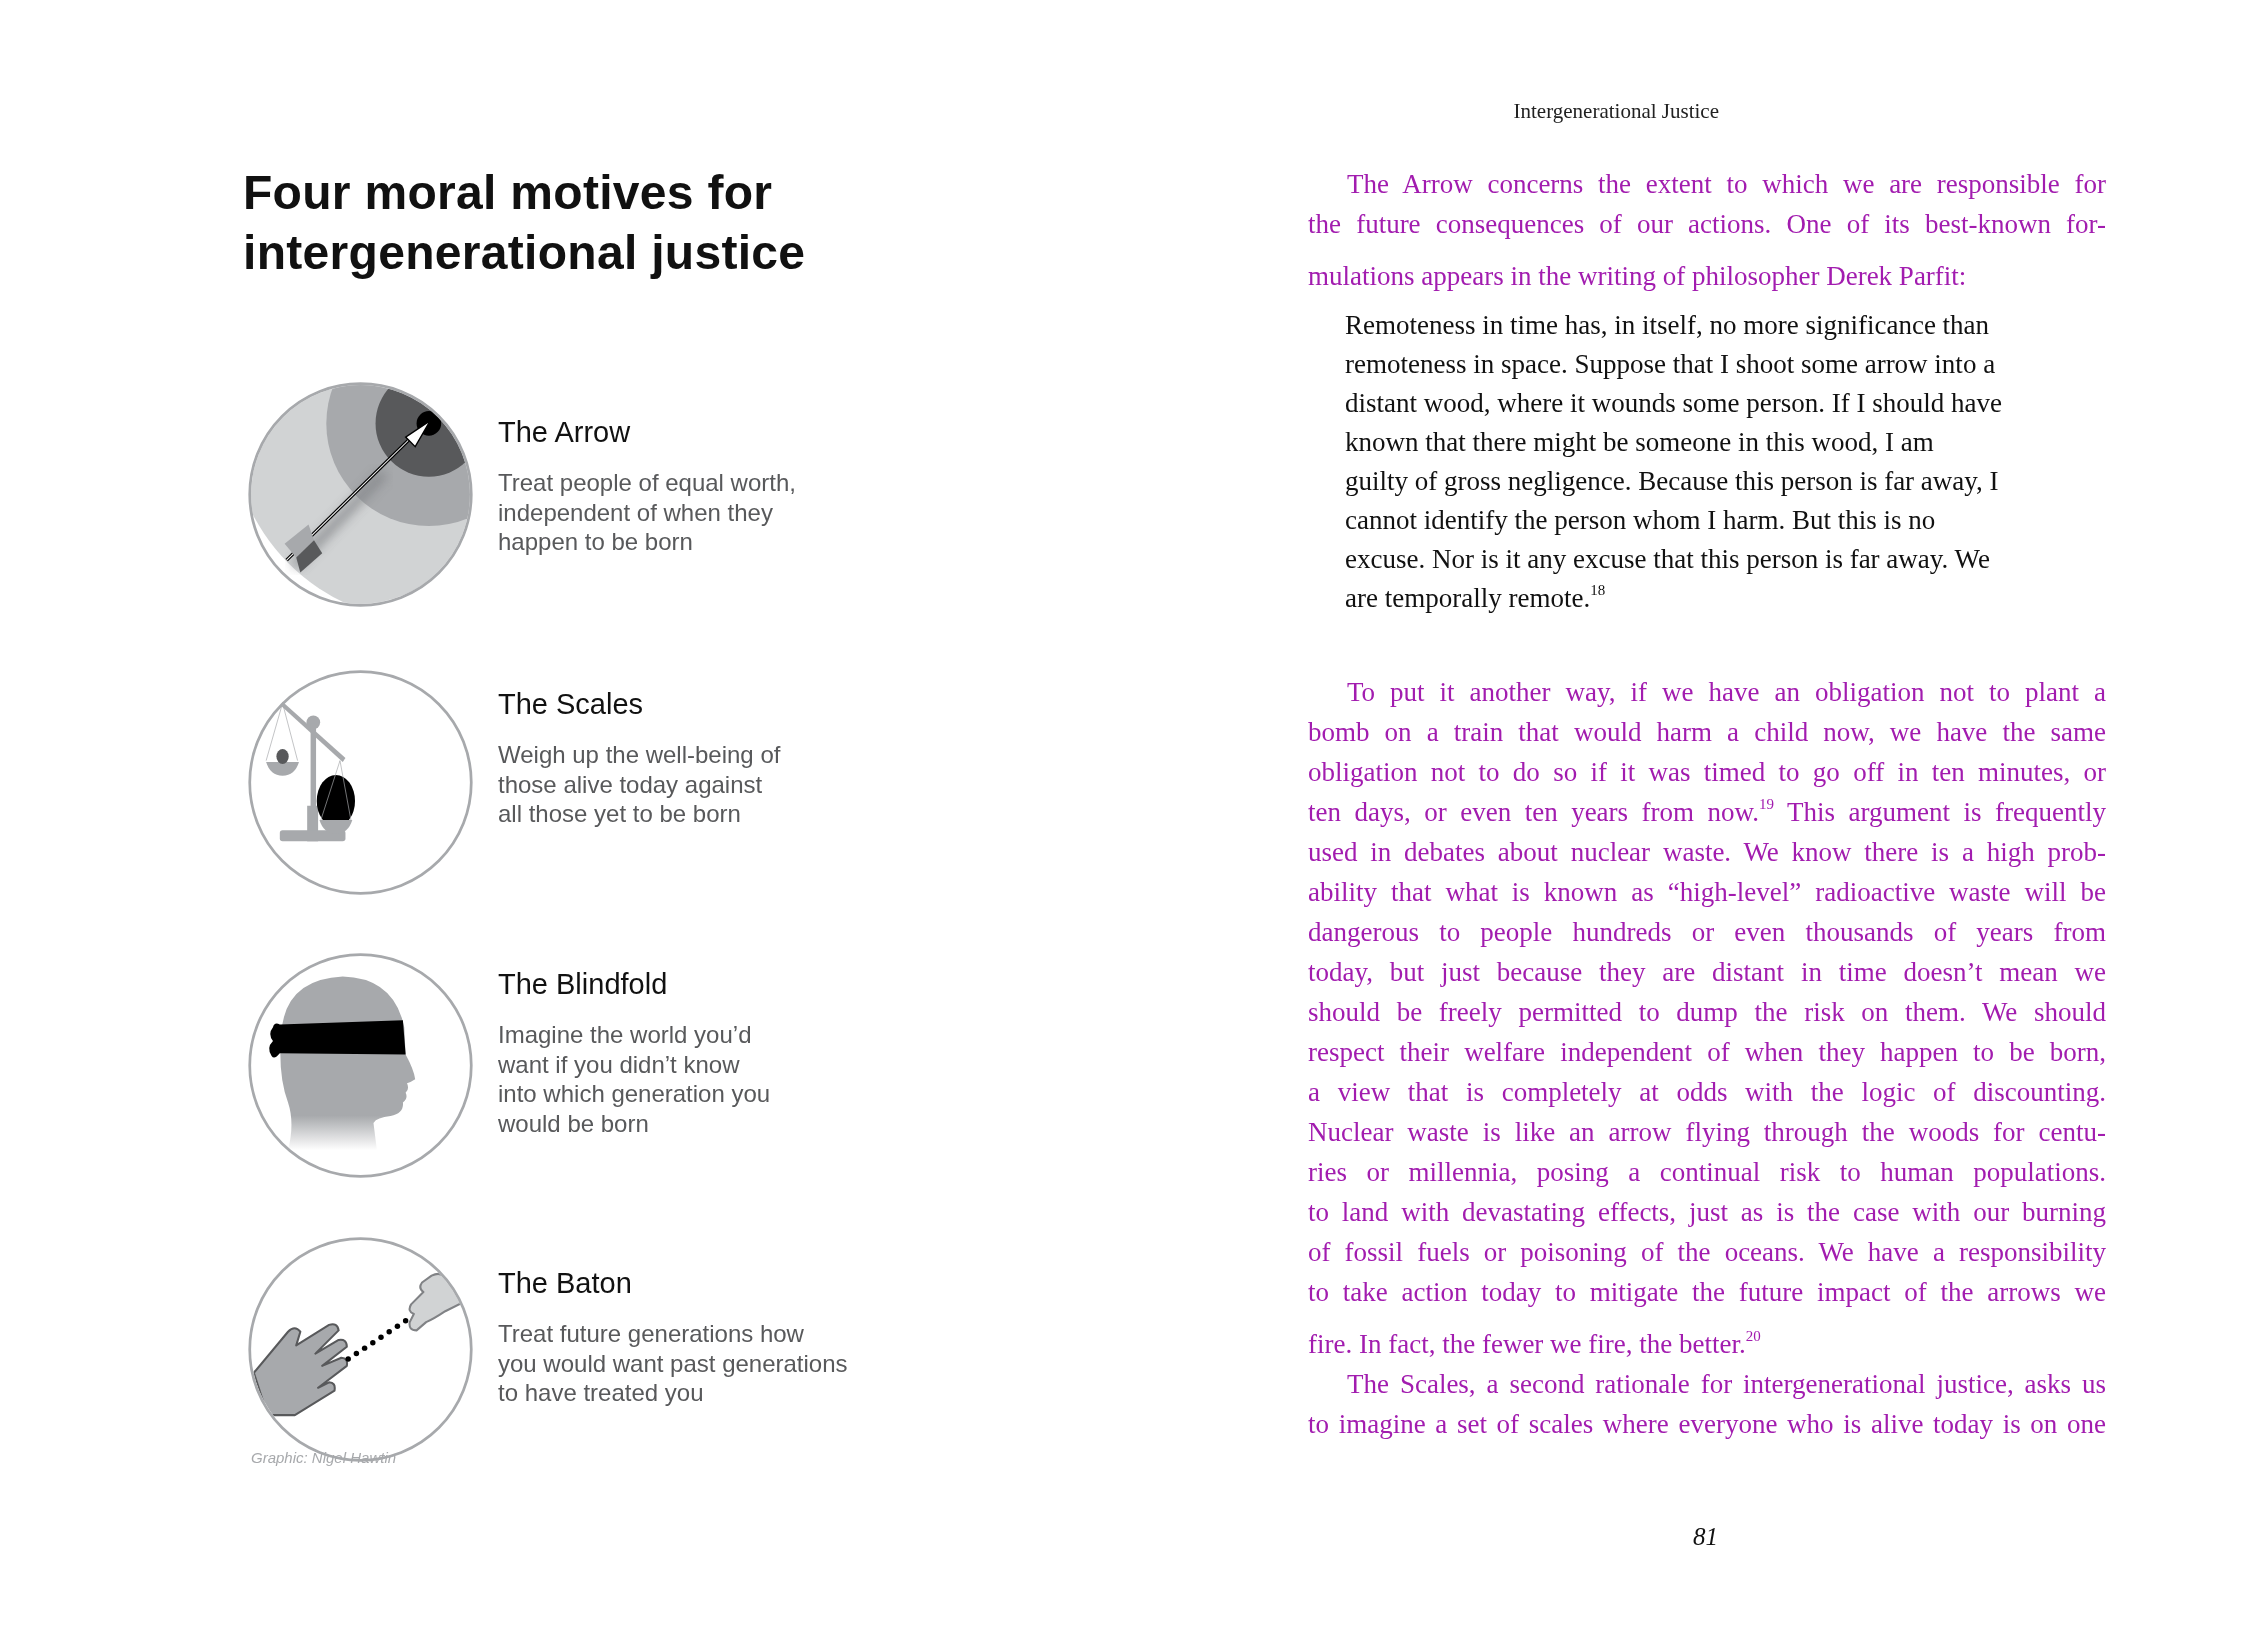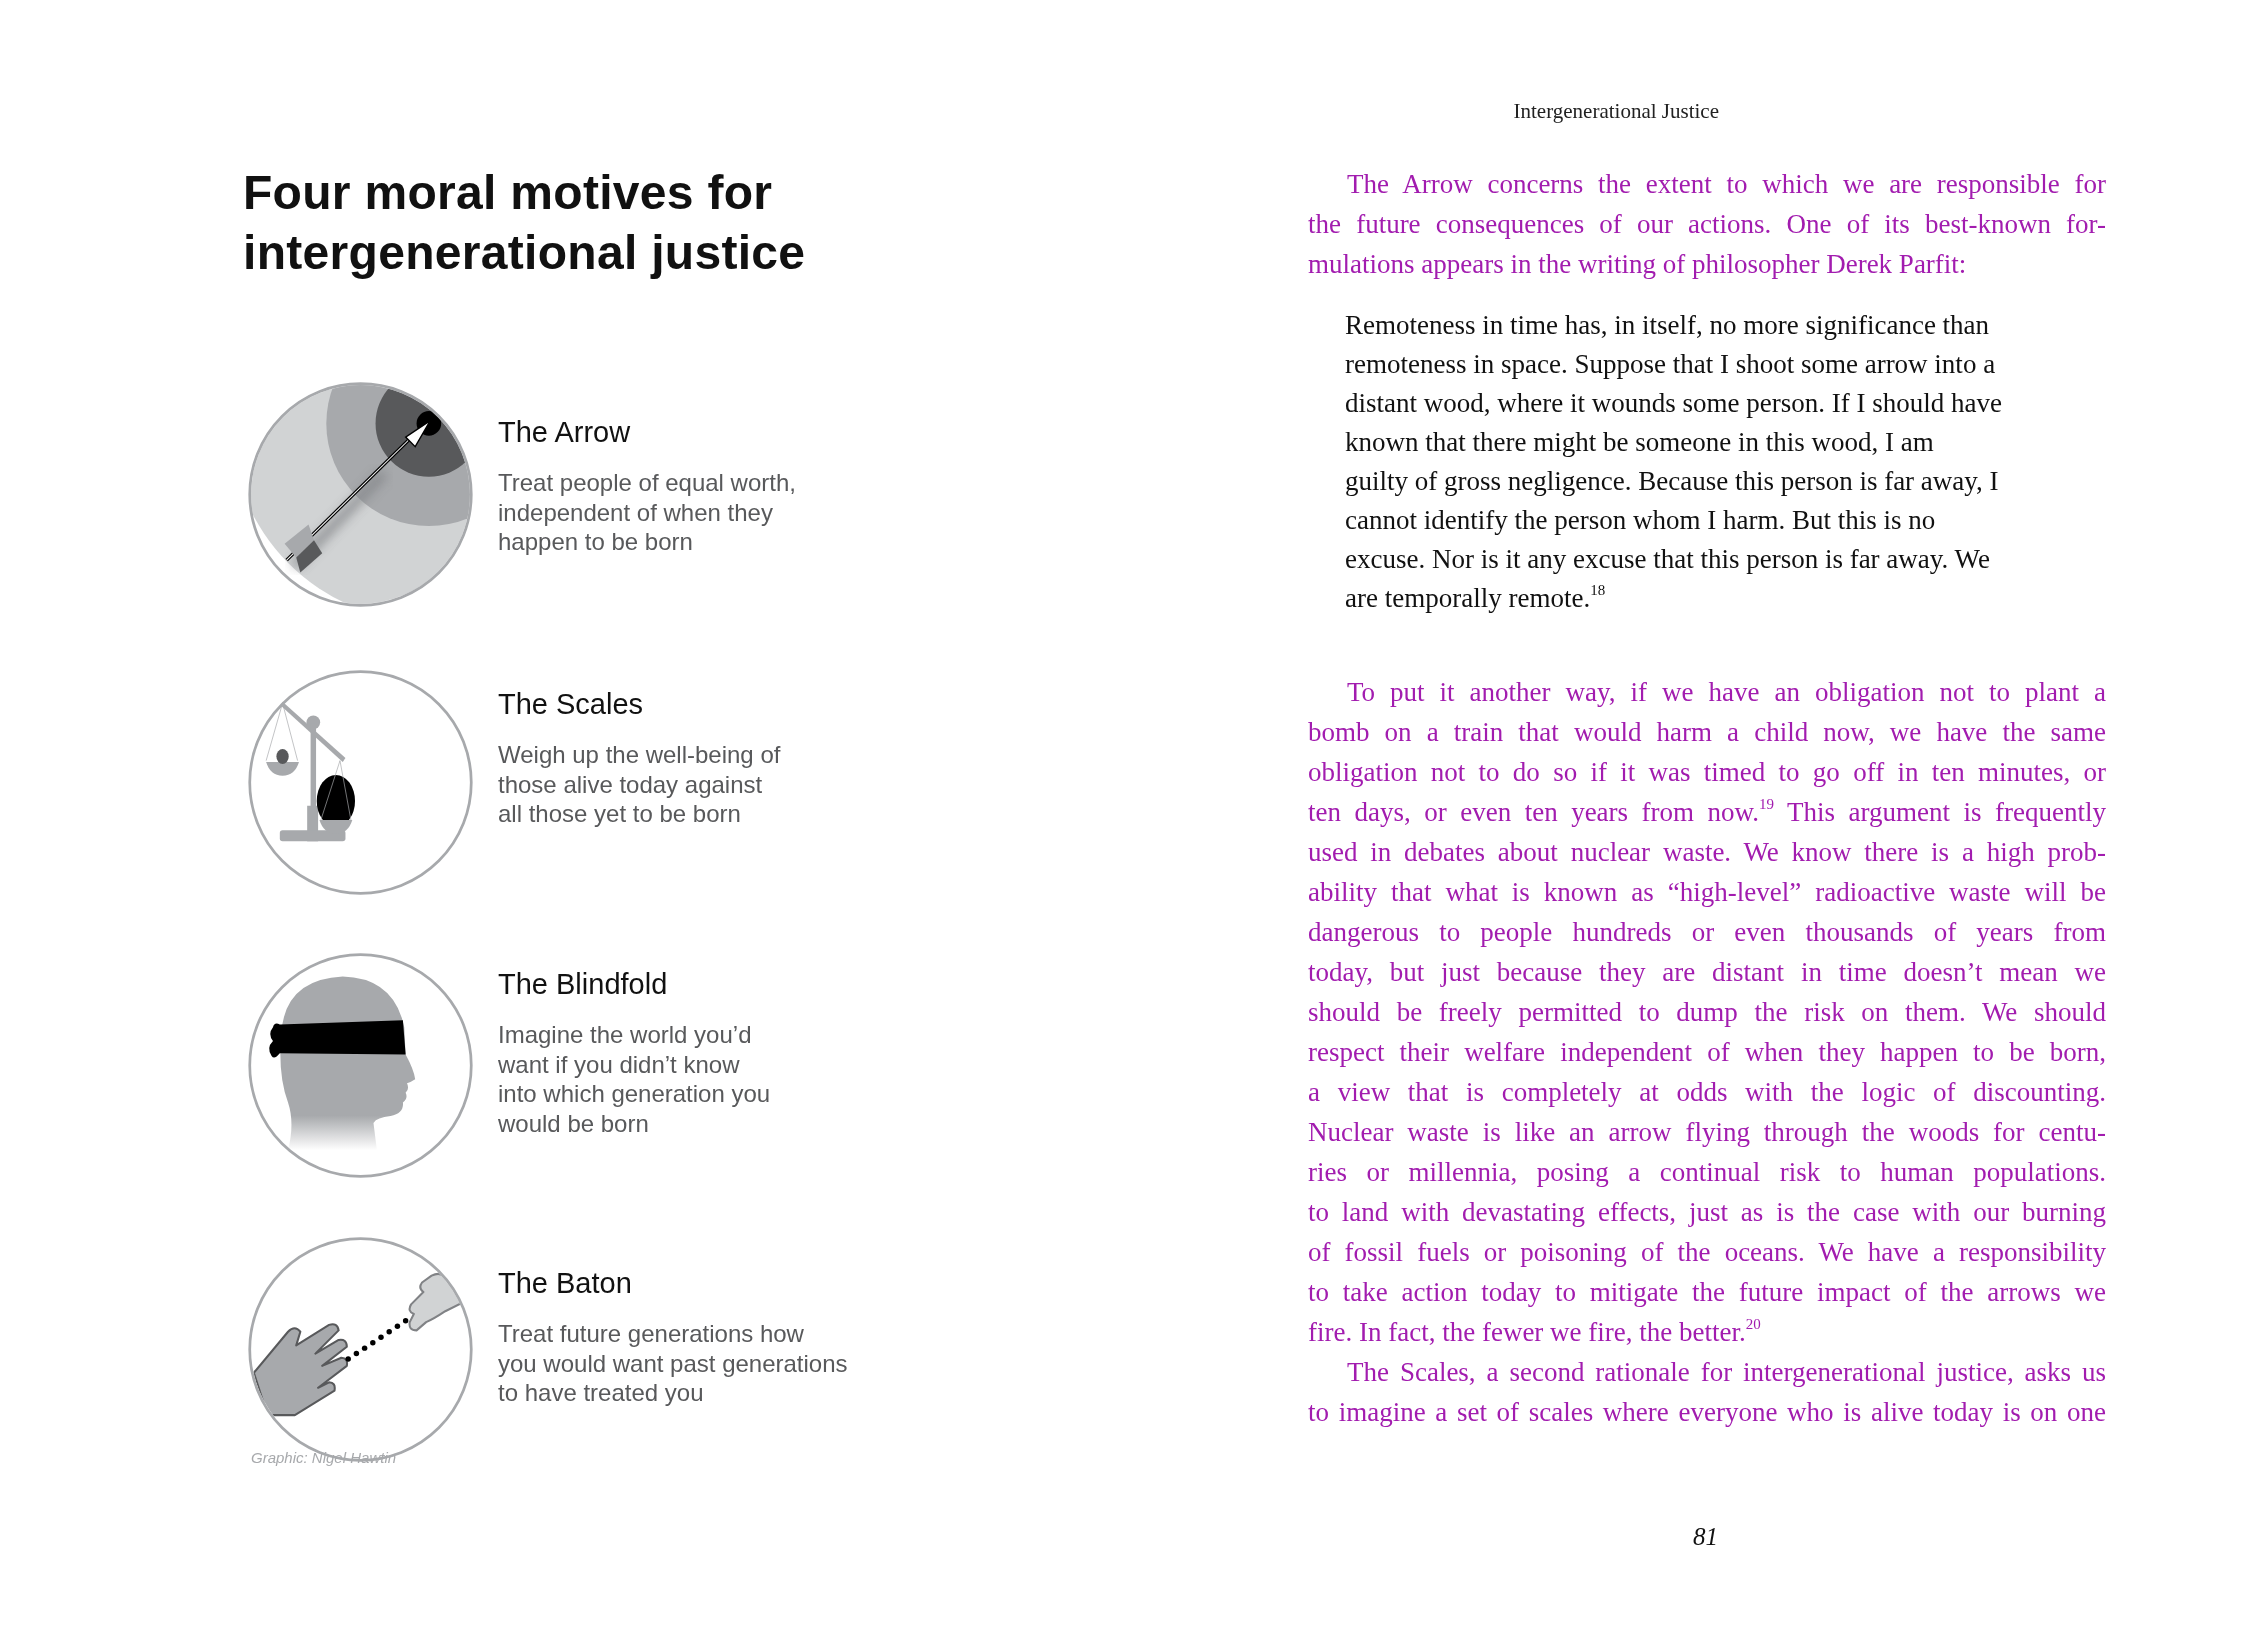--- a/index.html
+++ b/index.html
@@ -26,21 +26,21 @@
     font-style:italic; font-size:15px; color:#a7a9ac; white-space:nowrap; }
 
   .running-head { position:absolute; left:0; width:100%; top:99px; text-align:center;
     font-family:"Liberation Serif", serif; font-size:21px; color:#222; }
   .running-head span { display:inline-block; margin-left:1177px; transform:translateX(-50%); }
 
   .body-text { position:absolute; left:177px; width:798px; font-family:"Liberation Serif", serif;
     font-size:27px; color:#a21caf; }
   .line { display:block; height:40px; line-height:40px; white-space:nowrap; text-align:justify;
     text-align-last:justify; }
-  .line.last { text-align-last:left; }
+  .line.last { text-align-last:left;margin-top:12px; }
   .line.indent { padding-left:39px; }
   .quote { position:absolute; left:214px; width:719px; font-family:"Liberation Serif", serif;
     font-size:27px; color:#111; }
   .quote .line { height:39px; line-height:39px; text-align:center; text-align-last:left; }
   sup { font-size:15px; vertical-align:12.3px; line-height:0; }
 
   .page-number { position:absolute; left:562px; top:1523px; font-family:"Liberation Serif", serif;
     font-style:italic; font-size:25px; color:#111;text-align:center; }
 </style>
 </head>

